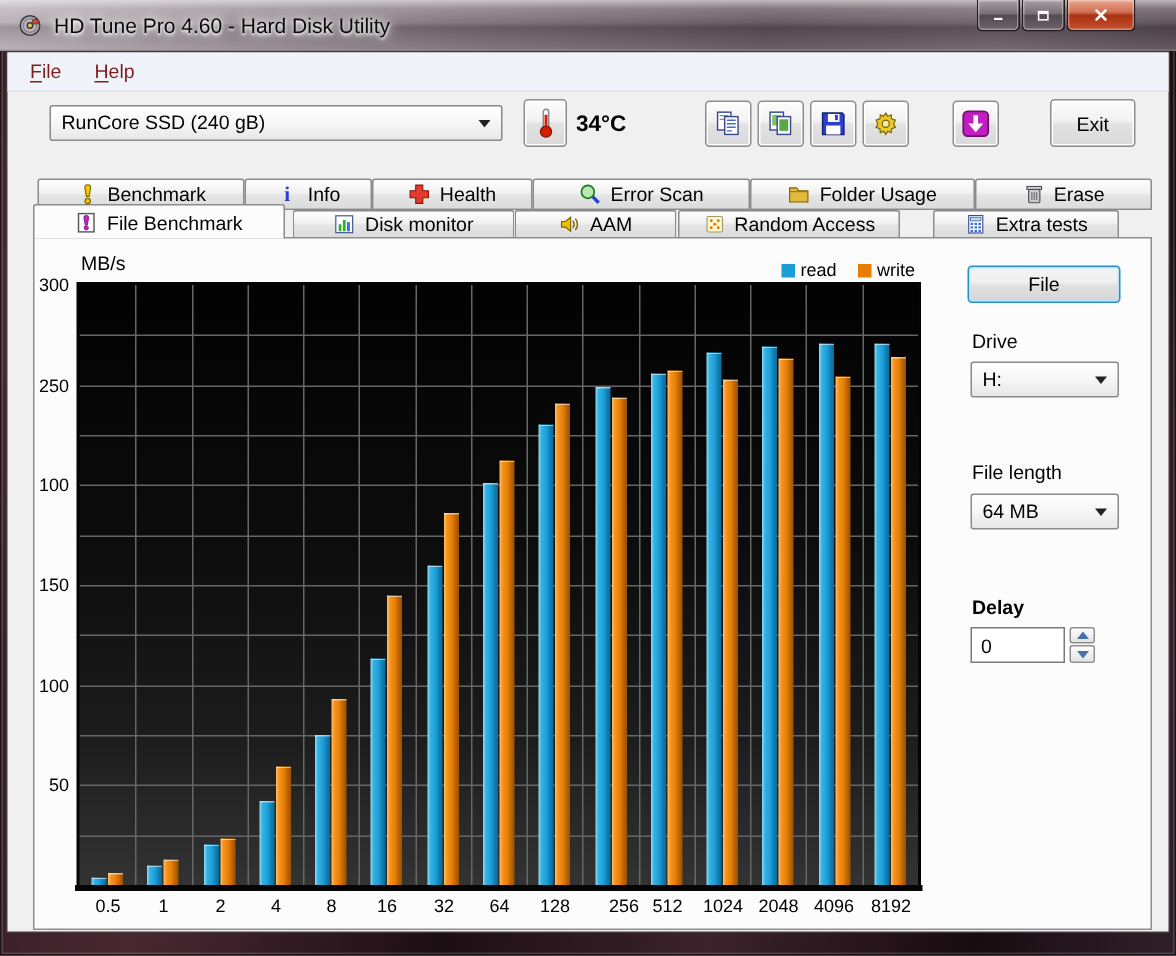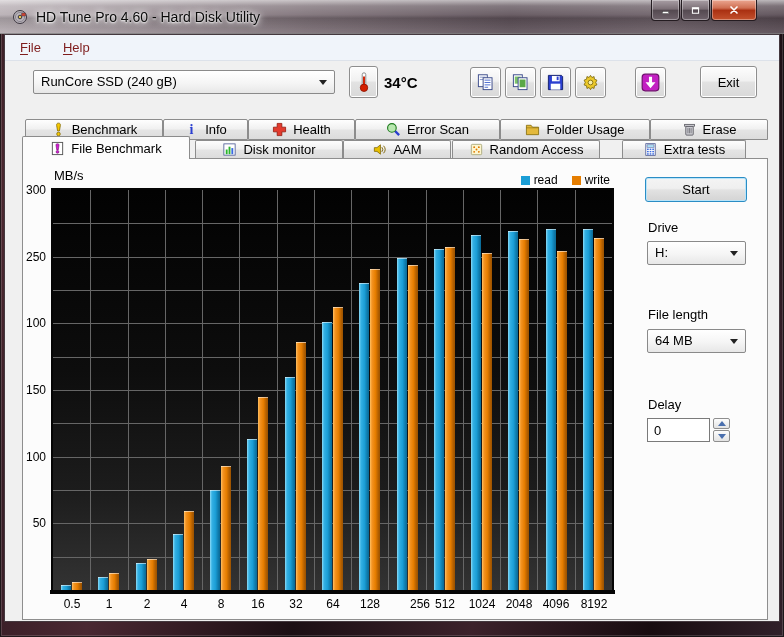--- a/index.html
+++ b/index.html
@@ -106,21 +106,21 @@
 
   
   .start-btn { position:absolute; left:645px; top:177px; width:102px; height:25px;
     border:1px solid #2a8dc5; border-radius:3px;
     box-shadow: inset 0 0 0 1px #b9e4f9;
     background:linear-gradient(180deg,#f4f4f4 0%,#efefef 45%,#e2e2e2 52%,#d4d4d4 100%);
     font-size:13px; color:#000; display:flex; align-items:center; justify-content:center; z-index:3; }
   .panel-label { position:absolute; font-size:13px; color:#000; z-index:3; }
   .lbl-drive { left:648px; top:220px; }
   .lbl-filelen { left:648px; top:307px; }
-  .lbl-delay { left:648px; top:397px; }
+  .lbl-delay { left:648px; top:397px;font-weight:bold; }
   .drive-combo { left:647px; top:241px; width:99px; height:24px; z-index:3; }
   .filelen-combo { left:647px; top:329px; width:99px; height:24px; z-index:3; }
   .delay-field { position:absolute; left:647px; top:418px; width:63px; height:24px;
     background:#fff; border:1px solid #7a7a7a; font-size:13px; color:#000;
     padding:4px 0 0 6px; z-index:3; }
   .spin-btn { position:absolute; left:713px; width:17px; border:1px solid #8e8e8e;
     background:linear-gradient(180deg,#fdfdfd,#e3e3e3); display:flex; align-items:center;
     justify-content:center; z-index:3; border-radius:2px; }
   .spin-up { top:418px; height:11px; }
   .spin-down { top:430px; height:12px; }
@@ -434,29 +434,29 @@
   <div class="x-labels" id="xlabels">
       <span style="left: 0px; width: 38px;">0.5</span>
       <span style="left: 37px; width: 38px;">1</span>
       <span style="left: 75px; width: 38px;">2</span>
       <span style="left: 112px; width: 38px;">4</span>
       <span style="left: 149px; width: 38px;">8</span>
       <span style="left: 186px; width: 38px;">16</span>
       <span style="left: 224px; width: 38px;">32</span>
       <span style="left: 261px; width: 38px;">64</span>
       <span style="left: 298px; width: 38px;">128</span>
-      <span style="left: 348px; width: 38px;">256</span>
+      <span style="left: 335px; width: 38px; text-align: right;">256</span>
       <span style="left: 373px; width: 38px;">512</span>
       <span style="left: 410px; width: 38px;">1024</span>
       <span style="left: 447px; width: 38px;">2048</span>
       <span style="left: 484px; width: 38px;">4096</span>
       <span style="left: 522px; width: 38px;">8192</span>
     </div>
 
-  <div class="start-btn">Start</div>
+  <div class="start-btn">File</div>
   <span class="panel-label lbl-drive">Drive</span>
   <div class="combo drive-combo">
     <span class="combo-text">H:</span>
     <span class="combo-arrow"></span>
   </div>
   <span class="panel-label lbl-filelen">File length</span>
   <div class="combo filelen-combo">
     <span class="combo-text">64 MB</span>
     <span class="combo-arrow"></span>
   </div>

